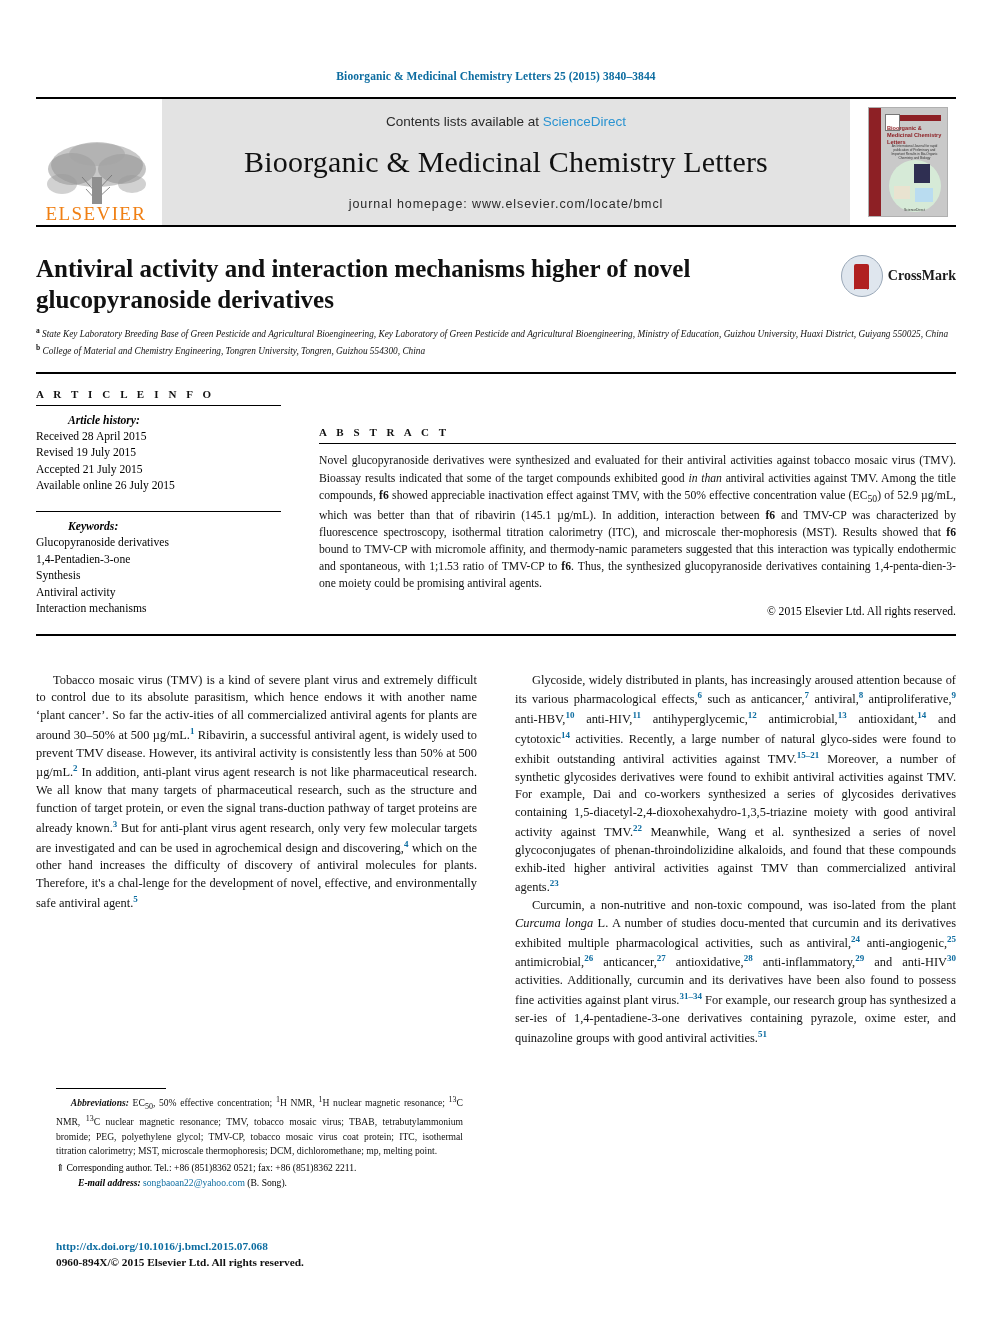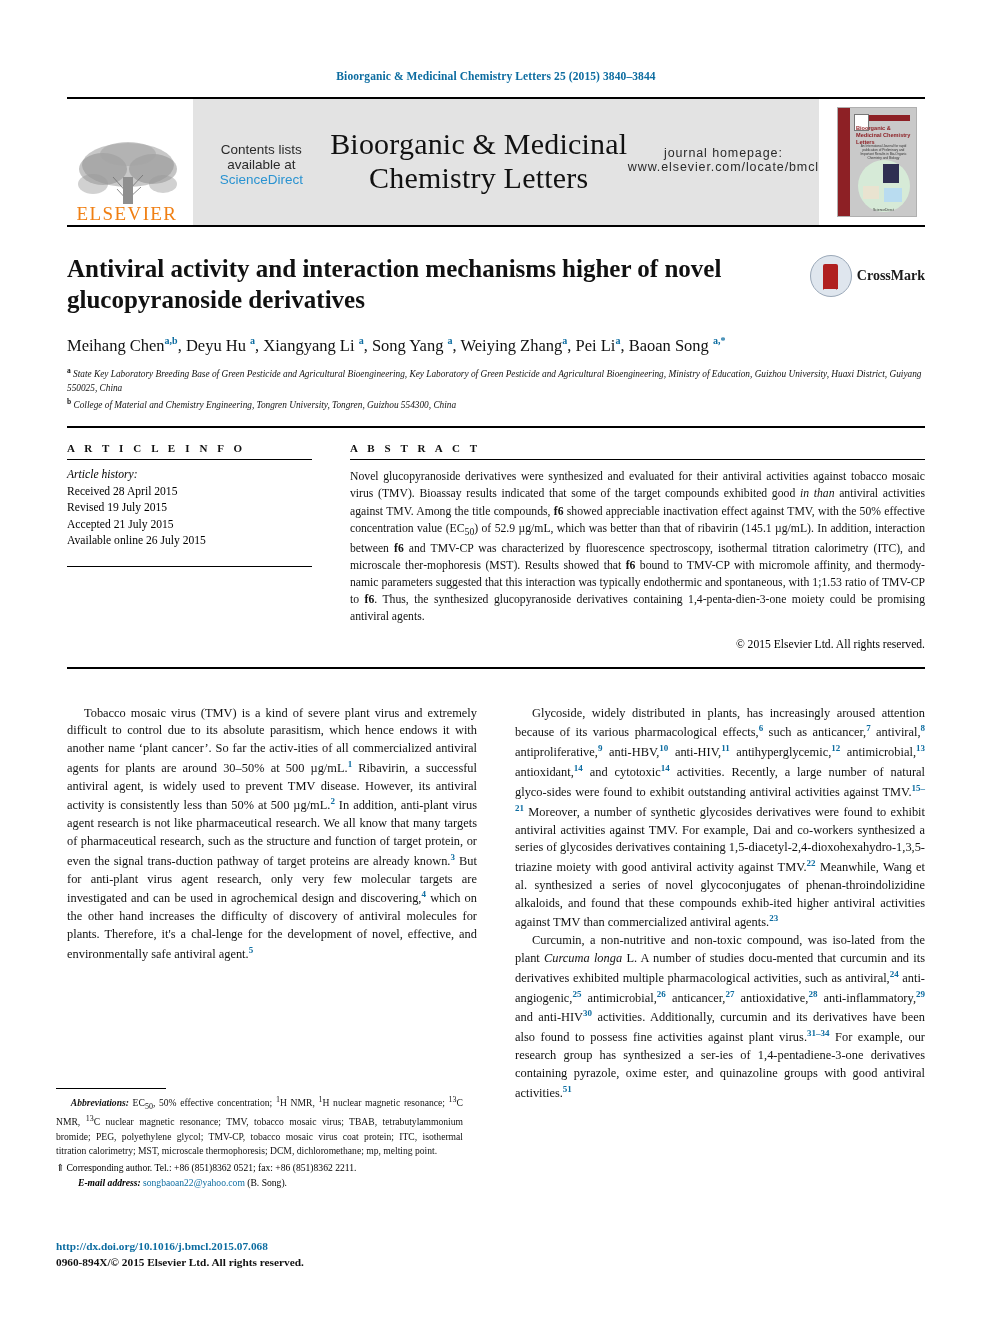--- a/index.html
+++ b/index.html
@@ -13,21 +13,21 @@
     font-family: "Liberation Serif", "DejaVu Serif", serif;
     color: #000000;
     position: relative;
     overflow: hidden;
   }
   .page {
     position: relative;
     width: 992px;
     height: 1294px;
     box-sizing: border-box;
-    padding: 0 67px;
+    padding: 0 36px;
   }
 
   
   .runhead {
     text-align: center;
     color: #0c6ca0;
     font-size: 11.5px;
     font-weight: bold;
     padding-top: 70px;
     letter-spacing: .1px;
@@ -68,21 +68,21 @@
     letter-spacing: 1.4px;
     line-height: 1;
     font-weight: 400;
     white-space: nowrap;
   }
   .journal-box {
     flex: 1 1 auto;
     background: #e3e3e3;
     margin: 0 0 0 6px;
     display: flex;
-    flex-direction: row;
+    flex-direction: column;
     justify-content: center;
     align-items: center;
     text-align: center;
   }
   .contents-line {
     font-family: "Liberation Sans", sans-serif;
     font-size: 13.5px;
     color: #2a2a2a;
     margin-top: 4px;
   }
@@ -201,34 +201,35 @@
     color: #111;
   }
   .affil sup { font-style: normal; font-weight: bold; font-size: 7.5px; }
 
   
   .rule-thick { border-top: 2.5px solid #000; margin-top: 13px; }
   .info-area {
     display: flex;
     gap: 38px;
     padding-top: 14px;
+    align-items: flex-end;
   }
   .col-info { flex: 0 0 245px; }
   .col-abs  { flex: 1 1 auto; }
   .sec-head {
     font-size: 11px;
     font-weight: bold;
     letter-spacing: 3.6px;
     color: #111;
     margin-bottom: 5px;
     font-family: "Liberation Serif", serif;
   }
   .thinrule { border-top: 1.2px solid #000; }
   .meta-group { padding-top: 7px; font-size: 11.6px; line-height: 1.42; }
-  .meta-group .lbl { font-style: italic; font-weight: normal; }
+  .meta-group .lbl { font-style: italic; font-weight: bold; margin-left: 32px; }
   .meta-gap { height: 12px; }
   .kw-rule { border-top: 1.2px solid #000; margin-top: 4px; }
   .abstract-body {
     padding-top: 8px;
     font-size: 11.7px;
     line-height: 1.47;
     text-align: justify;
     color: #111;
   }
   .copyright {
@@ -349,21 +350,20 @@
   </div>
 
   <div class="title-block">
     <h1 class="paper-title">Antiviral activity and interaction mechanisms higher of novel glucopyranoside derivatives</h1>
     <div class="crossmark">
       <div class="cm-circle">
           <div class="cm-book"></div>
         </div>
       <div class="cm-label">CrossMark</div>
     </div>
-    <div class="authors">Meihang Chen<sup>a,b</sup>, Deyu Hu <sup>a</sup>, Xiangyang Li <sup>a</sup>, Song Yang <sup>a</sup>, Weiying Zhang<sup>a</sup>, Pei Li<sup>a</sup>, Baoan Song <sup>a,</sup><sup>*</sup></div>
     <div class="affil">
       <div><sup>a</sup> <span>State Key Laboratory Breeding Base of Green Pesticide and Agricultural Bioengineering, Key Laboratory of Green Pesticide and Agricultural Bioengineering, Ministry of Education, Guizhou University, Huaxi District, Guiyang 550025, China</span></div>
       <div><sup>b</sup> <span>College of Material and Chemistry Engineering, Tongren University, Tongren, Guizhou 554300, China</span></div>
     </div>
   </div>
 
   <div class="rule-thick"></div>
 
   <div class="info-area">
     <div class="col-info">
@@ -371,20 +371,28 @@
       <div class="thinrule"></div>
       <div class="meta-group">
         <div class="lbl">Article history:</div>
         <div>Received 28 April 2015</div>
         <div>Revised 19 July 2015</div>
         <div>Accepted 21 July 2015</div>
         <div>Available online 26 July 2015</div>
       </div>
       <div class="meta-gap"></div>
       <div class="kw-rule"></div>
+      <div class="meta-group">
+        <div class="lbl">Keywords:</div>
+        <div>Glucopyranoside derivatives</div>
+        <div>1,4-Pentadien-3-one</div>
+        <div>Synthesis</div>
+        <div>Antiviral activity</div>
+        <div>Interaction mechanisms</div>
+      </div>
     </div>
 
     <div class="col-abs">
       <div class="sec-head">A B S T R A C T</div>
       <div class="thinrule"></div>
       <div class="abstract-body">
         Novel glucopyranoside derivatives were synthesized and evaluated for their antiviral activities against
         tobacco mosaic virus (TMV). Bioassay results indicated that some of the target compounds exhibited
         good <span class="ital">in than</span> antiviral activities against TMV. Among the title compounds, <b>f6</b> showed appreciable
         inactivation effect against TMV, with the 50% effective concentration value (EC<sub>50</sub>) of 52.9 µg/mL, which

